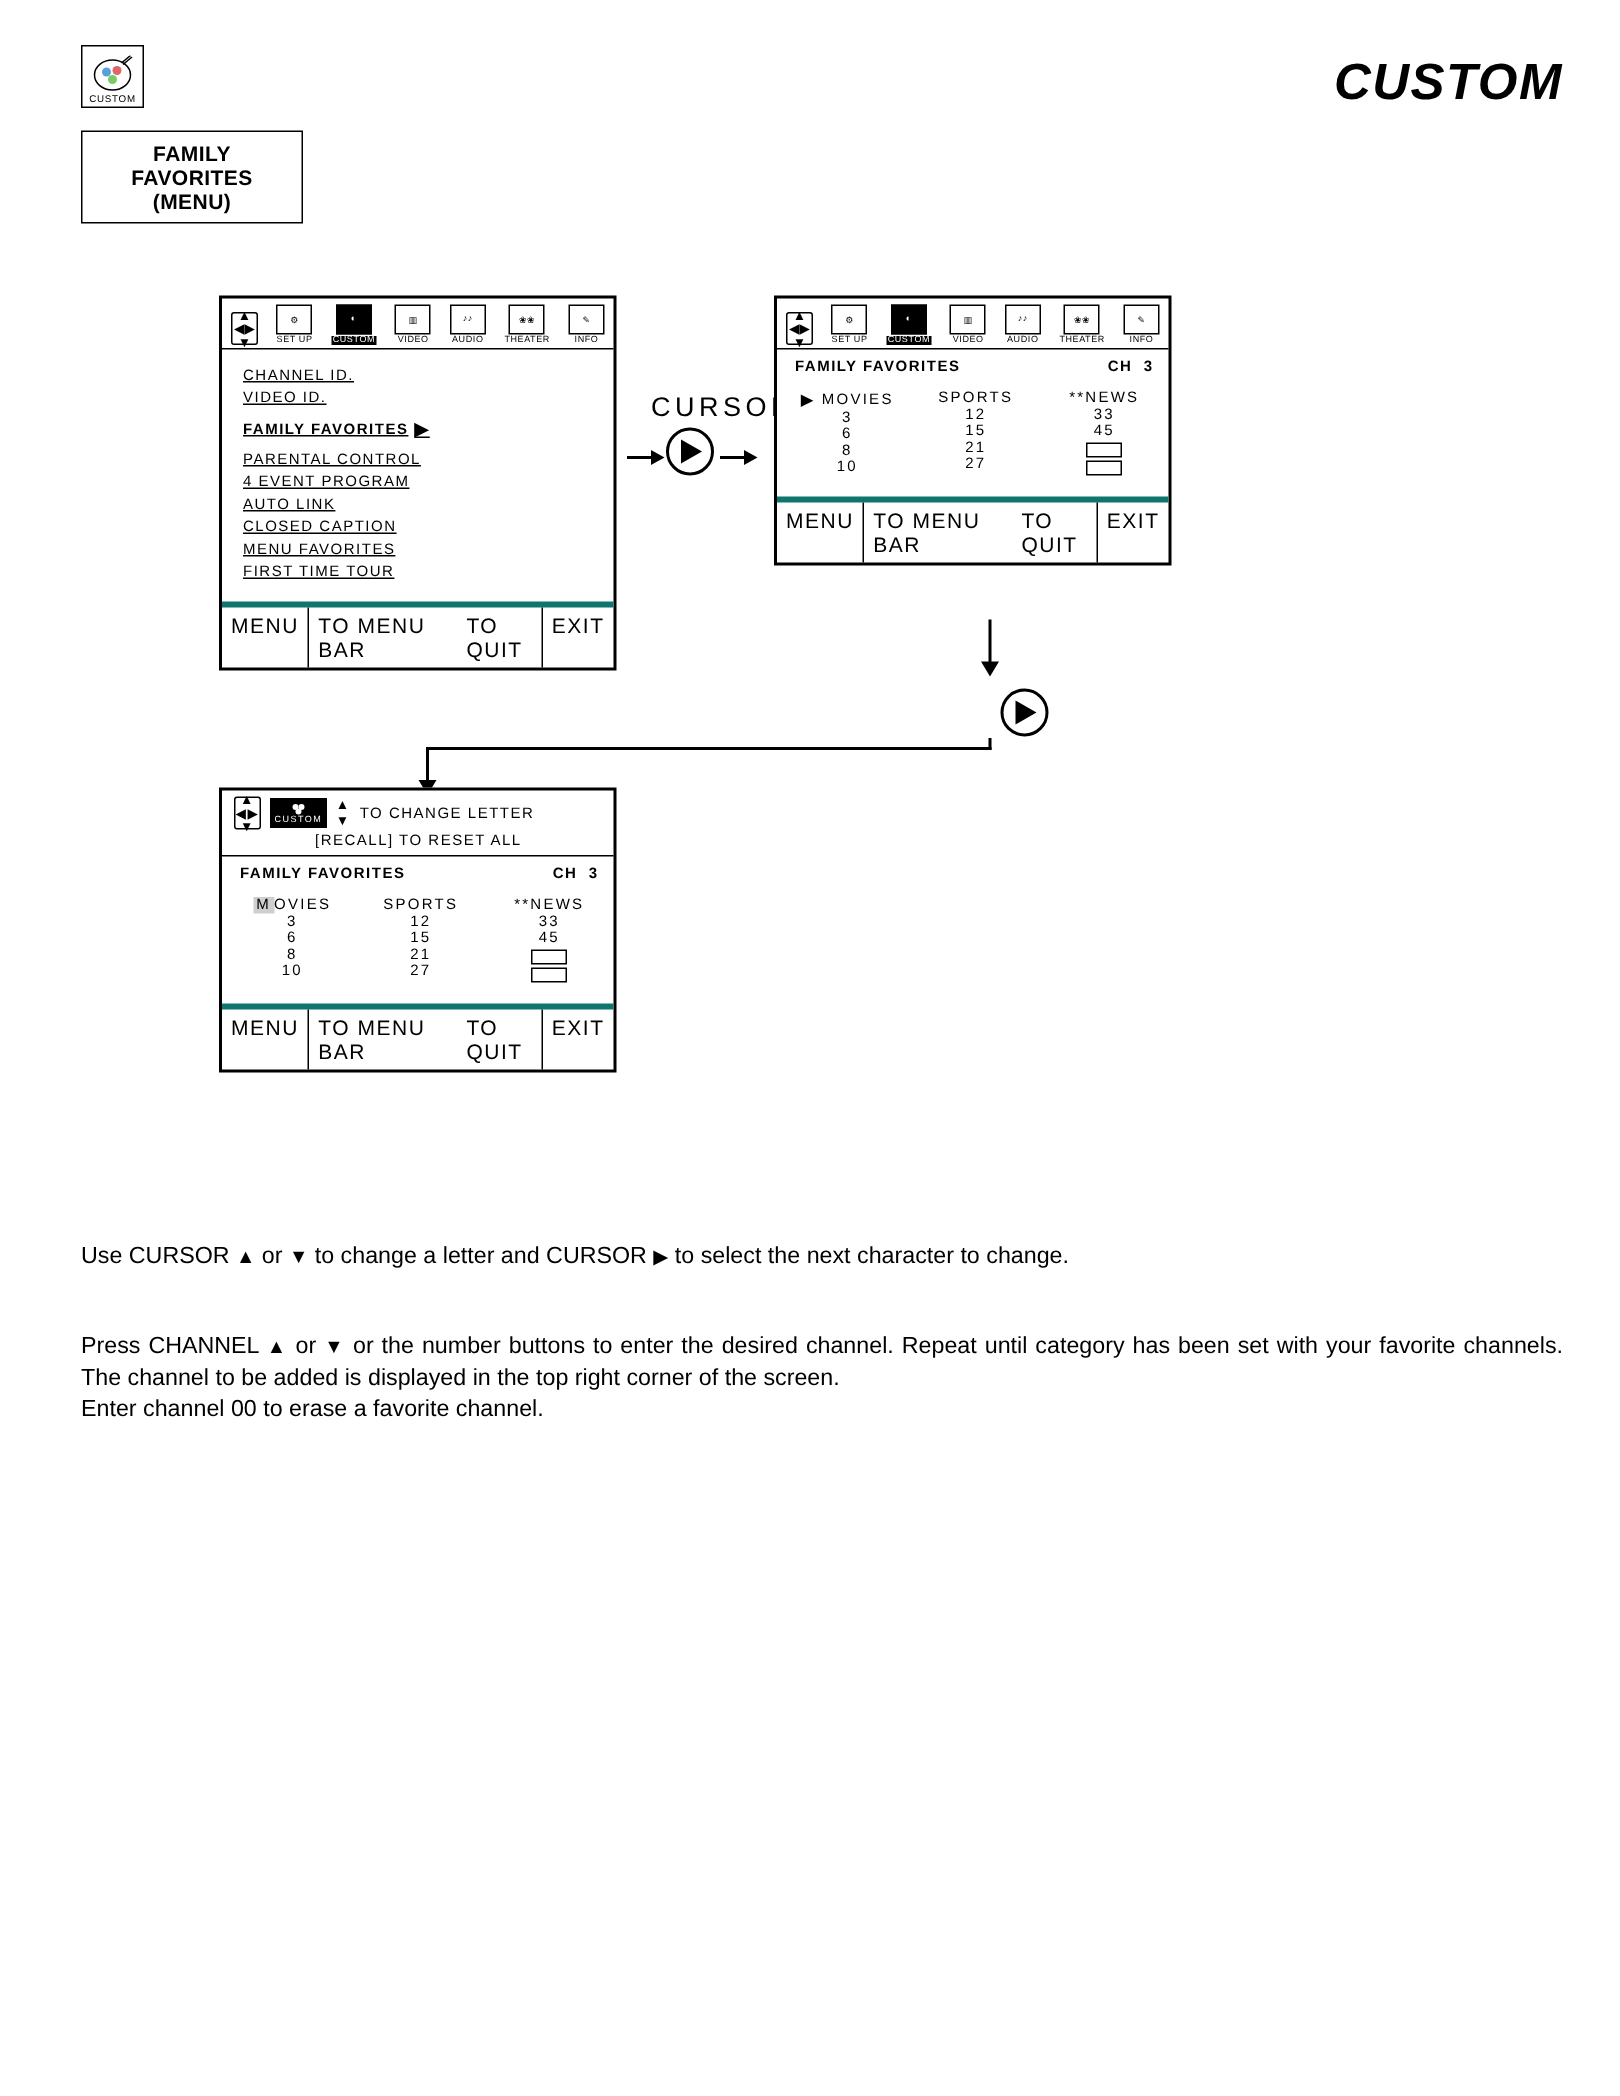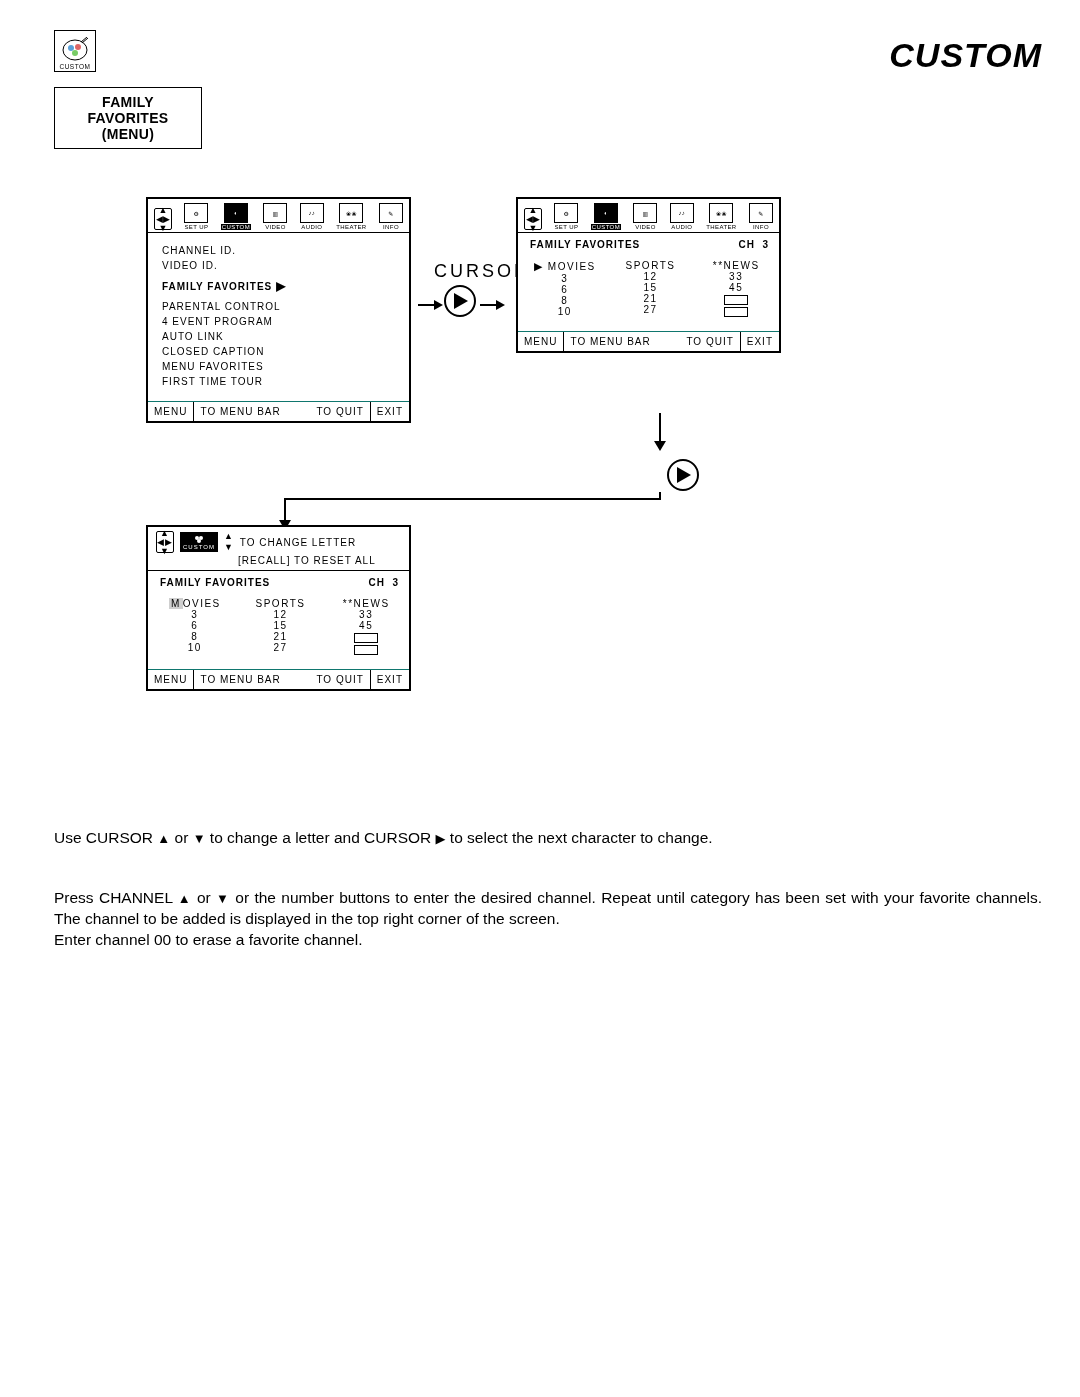--- a/index.html
+++ b/index.html
@@ -26,24 +26,24 @@
   .osd .tabs { display: flex; align-items: flex-end; justify-content: space-between; padding: 4px 6px 2px 6px; }
   .nav-pad { border: 1px solid #000; width: 18px; height: 22px; border-radius: 2px; display: flex; flex-direction: column; align-items: center; justify-content: center; font-size: 9px; line-height: 1; }
   .tab { display: flex; flex-direction: column; align-items: center; font-size: 6px; letter-spacing: 0.4px; }
   .tab .tb { border: 1px solid #000; width: 24px; height: 20px; display: flex; align-items: center; justify-content: center; }
   .tab.sel .tb { background: #000; color: #fff; }
   .tab .lab { margin-top: 1px; }
   .tab.sel .lab { background: #000; color: #fff; padding: 0 1px; }
 
   .osd .hr { border-top: 1px solid #000; }
   .osd .body { font-size: 10px; letter-spacing: 1px; padding: 8px 8px 10px 14px; font-family: Arial, Helvetica, sans-serif; }
-  .osd .body div { margin: 4px 0; }
+  .osd .body div { margin: 4px 0; text-decoration: underline; }
   .osd .body .sel { font-weight: bold; display: inline-flex; align-items: center; gap: 4px; }
 
-  .osd .foot { border-top: 1px solid #0f766e; display: flex; font-size: 10px; letter-spacing: 1px; }
+  .osd .foot { border-top: 4px solid #0f766e; display: flex; font-size: 14px; letter-spacing: 1px; }
   .osd .foot span { padding: 4px 6px; }
   .osd .foot .sep { border-left: 1px solid #000; }
   .osd .foot .gap { flex: 1; }
 
   
   .fav-hdr { display: flex; justify-content: space-between; font-weight: bold; font-size: 10px; letter-spacing: 1px; padding: 6px 10px 4px 12px; }
   .fav-cols { display: flex; gap: 20px; font-size: 10px; letter-spacing: 1.5px; padding: 6px 10px 12px 14px; text-align: center; }
   .fav-cols .col { flex: 1; }
   .fav-cols .chd { display: inline-flex; align-items: center; gap: 4px; }
   .slot { border: 1px solid #000; width: 24px; height: 10px; margin: 2px auto; }
@@ -222,21 +222,21 @@
           <svg viewBox="0 0 14 10">
               <circle cx="5" cy="4" r="2" fill="#fff"></circle>
               <circle cx="9" cy="4" r="2" fill="#fff"></circle>
               <circle cx="7" cy="7" r="2" fill="#fff"></circle>
             </svg>
           <span>CUSTOM</span>
         </span>
         <span class="dir" style="align-items:center;">▲<span style="height:2px"></span>▼</span>
         <span>TO CHANGE LETTER</span>
       </div>
-      <div class="p3-hdr2" style="padding-left:62px;margin-left:28px;">
+      <div class="p3-hdr2" style="padding-left:62px;">
         <span>[RECALL] TO RESET ALL</span>
       </div>
       <div class="hr"></div>
       <div class="fav-hdr">
         <span>FAMILY FAVORITES</span>
         <span><span>CH</span>&nbsp;&nbsp;<span>3</span></span>
       </div>
       <div class="fav-cols" id="fav3">
           <div class="col"><div class="chd">
               <span><span class="hl">M</span>OVIES</span>

